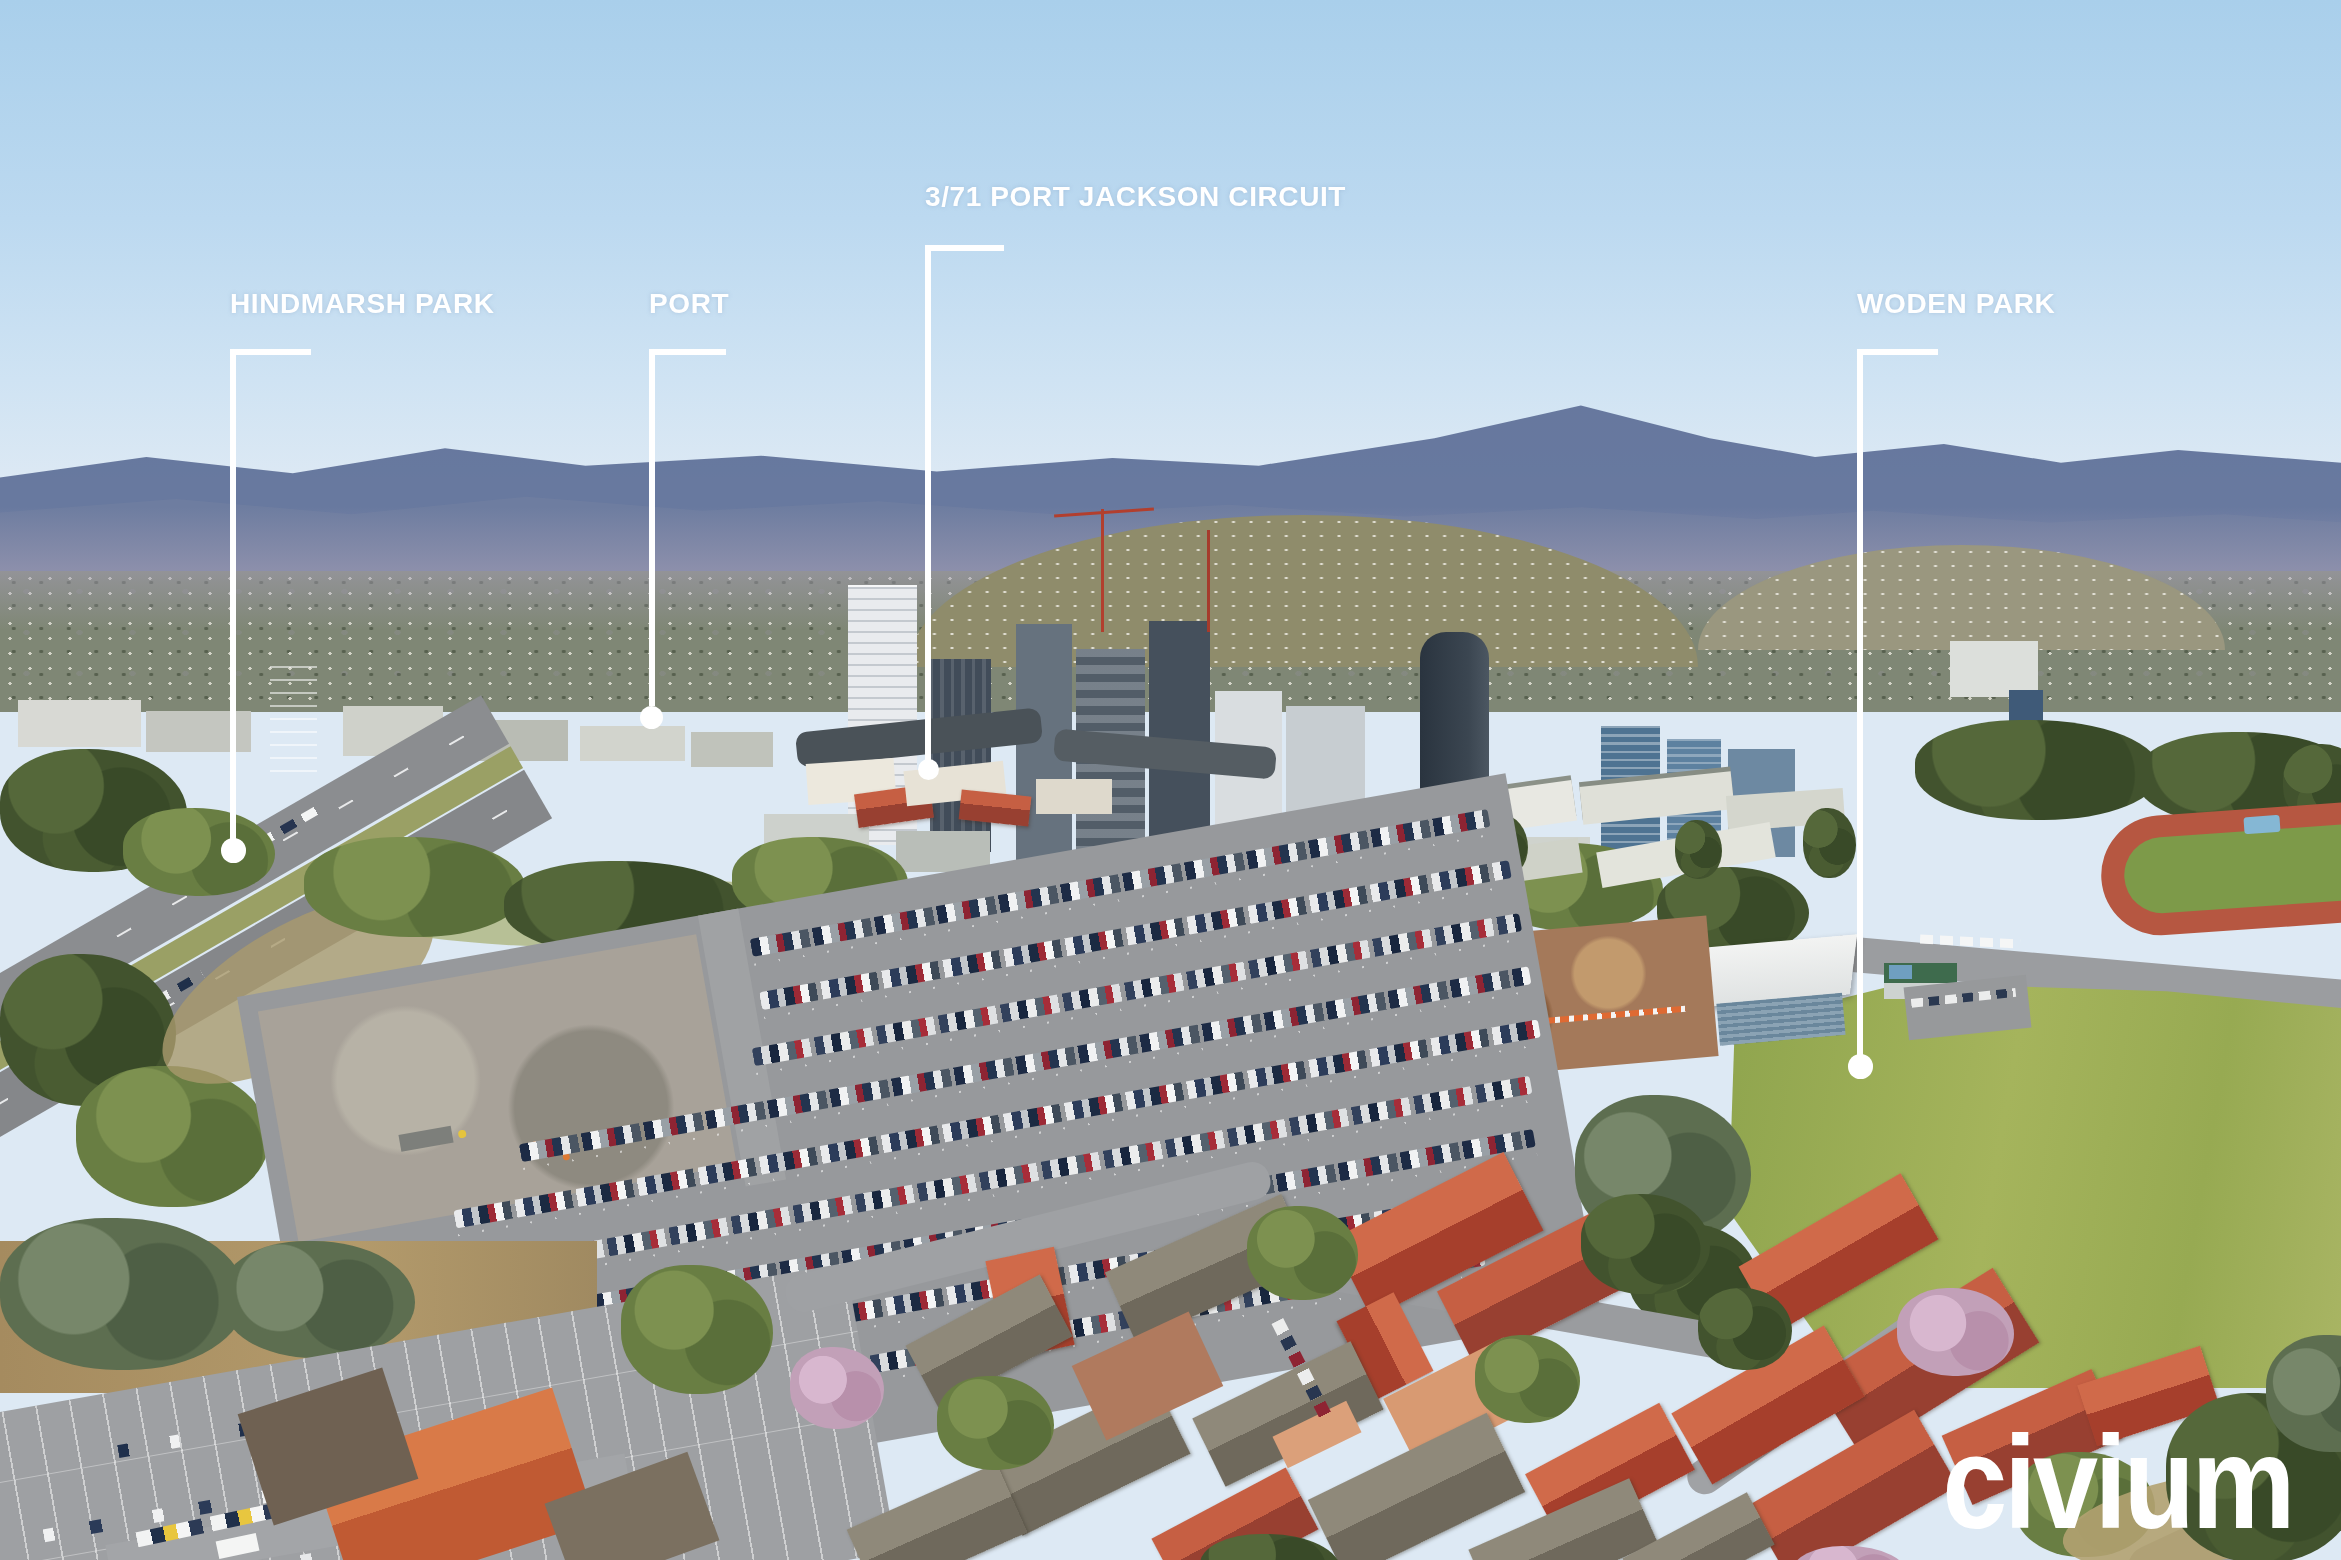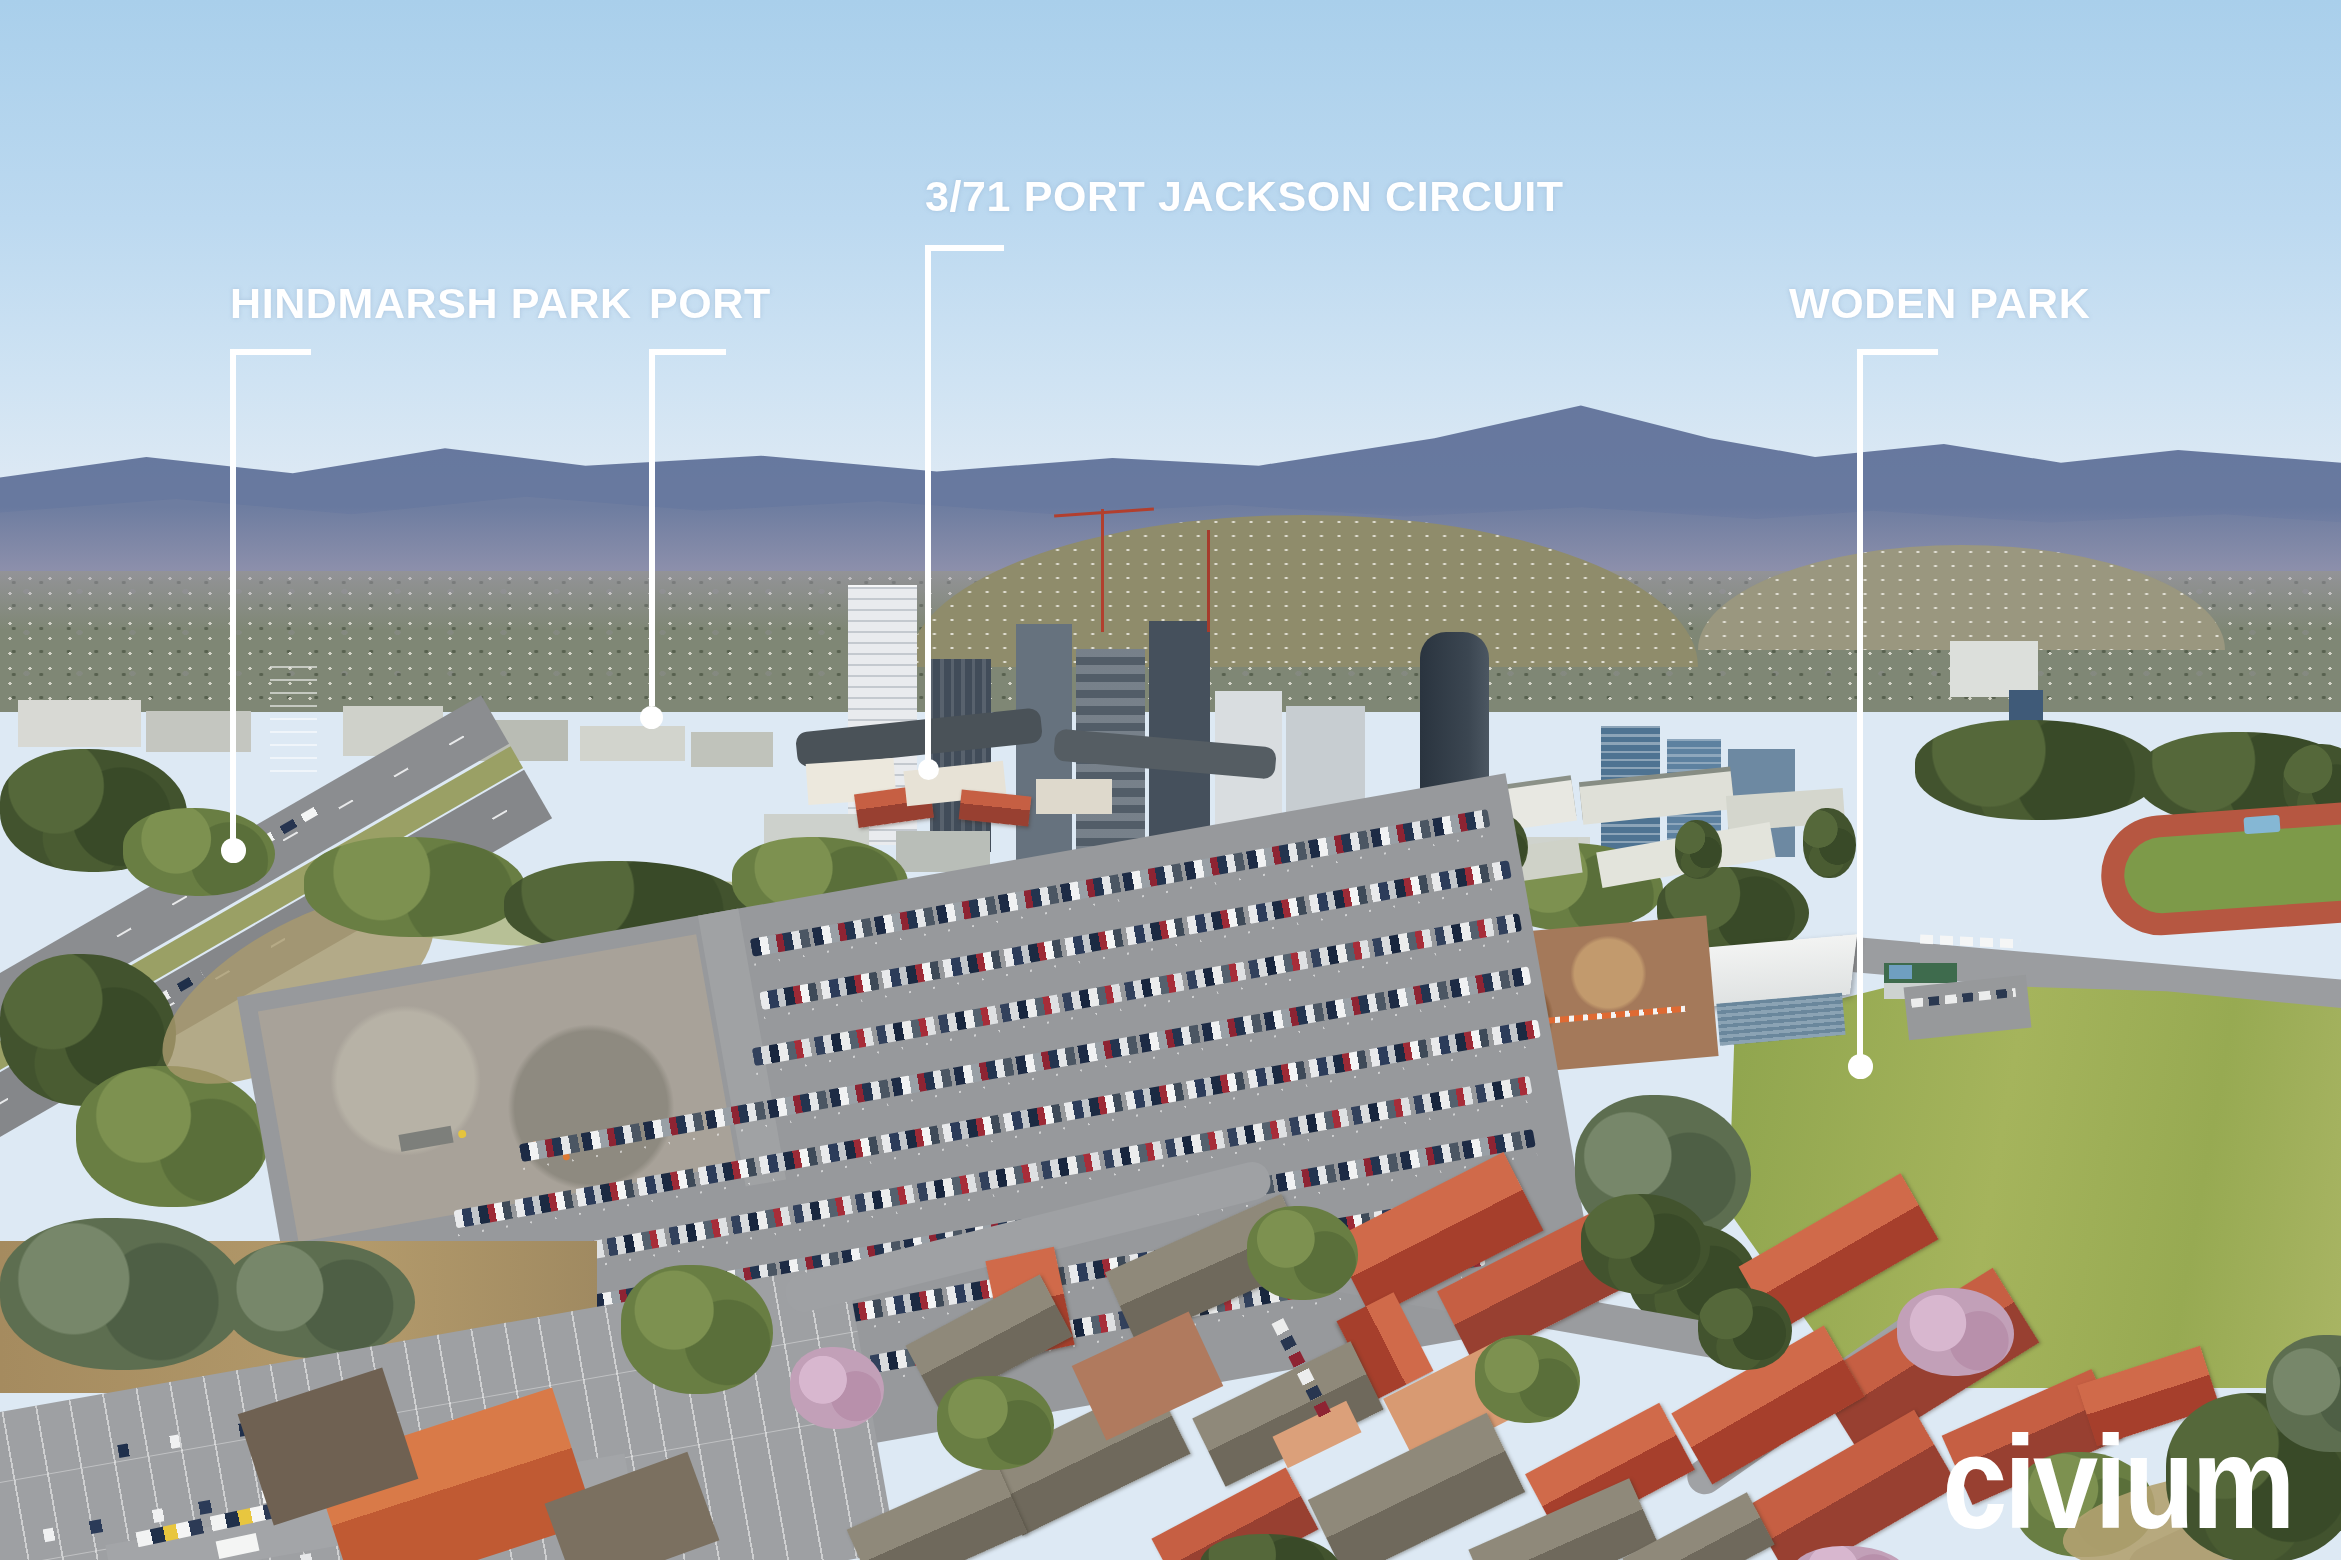--- a/index.html
+++ b/index.html
@@ -35,21 +35,21 @@
   .lawn{border-radius:50%;}
   .crow{position:absolute;height:17.6px;border-radius:3.5px;}
   .crow-a{background:repeating-linear-gradient(90deg,#1d2b45 0 9.4px,#f1f2f3 9.4px 17.6px,#99a0a6 17.6px 26px,#8e2433 26px 33px,#23344f 33px 42px,#e4e6e8 42px 50px,#4b5663 50px 59px,rgba(0,0,0,0) 59px 63px);}
   .crow-b{background:repeating-linear-gradient(90deg,#e9eaec 0 8.2px,#2c3c5a 8.2px 17.6px,#c3c7cb 17.6px 24.6px,#1b2a42 24.6px 34px,#9d2a36 34px 41px,#f4f5f5 41px 49px,#3e4a58 49px 57px,rgba(0,0,0,0) 57px 62px);}
   .crow-c{background:repeating-linear-gradient(90deg,#32415c 0 8.8px,#d9dbdd 8.8px 17px,#18263e 17px 26px,#eceded 26px 35px,#54616e 35px 43px,#a72d39 43px 50px,#dfe1e3 50px 58px,rgba(0,0,0,0) 58px 63px);}
   .lane{position:absolute;height:2.3px;background:repeating-linear-gradient(90deg,rgba(255,255,255,.55) 0 1.8px,transparent 1.8px 24.6px);}
   .roof-red{background:linear-gradient(180deg,#d06a4a 0 48%,#a63f2c 48% 100%);box-shadow:1.2px 1.8px 3.5px rgba(60,40,30,.35);}
   .roof-red2{background:linear-gradient(180deg,#c65f43 0 46%,#984031 46% 100%);box-shadow:1.2px 1.8px 3.5px rgba(60,40,30,.35);}
   .roof-brown{background:linear-gradient(180deg,#8f897a 0 48%,#6f695c 48% 100%);box-shadow:1.2px 1.8px 3.5px rgba(50,45,35,.35);}
   
-  .co-label{position:absolute;color:var(--marker,#fff);font-weight:700;font-size:43px;line-height:33px;
+  .co-label{position:absolute;color:var(--marker,#fff);font-weight:700;font-size:28px;line-height:33px;
             letter-spacing:0.6px;white-space:nowrap;text-shadow:0 0 4.7px rgba(120,150,185,.35);z-index:40;}
   .co-foot{position:absolute;height:6.4px;background:var(--marker,#fff);z-index:40;}
   .co-line{position:absolute;width:6.4px;background:var(--marker,#fff);z-index:40;}
   .co-dot{position:absolute;border-radius:50%;background:var(--marker,#fff);z-index:40;}
   .logo{position:absolute;right:50px;bottom:13px;color:var(--logo,#fff);font-weight:700;font-size:117px;
         letter-spacing:-3.5px;line-height:1;transform:scaleY(1.12);transform-origin:100% 100%;z-index:40;}
 </style>
 </head>
 <body>
 
@@ -286,21 +286,21 @@
   </div>
 
   <div>
     <div class="co-label" style="left:649px;top:287px">PORT</div>
     <div class="co-foot" style="left:649px;top:349px;width:77px"></div>
     <div class="co-line" style="left:649px;top:349px;height:357px"></div>
     <div class="co-dot" style="left:640px;top:706px;width:23.4px;height:23.4px"></div>
   </div>
 
   <div>
-    <div class="co-label" style="left:1789px;top:287px">WODEN PARK</div>
+    <div class="co-label" style="left:1857px;top:287px">WODEN PARK</div>
     <div class="co-foot" style="left:1857px;top:349px;width:81px"></div>
     <div class="co-line" style="left:1857px;top:349px;height:706px"></div>
     <div class="co-dot" style="left:1848px;top:1054px;width:24.6px;height:24.6px"></div>
   </div>
 
   <div class="logo">civium</div>
 
 </div>
 
 

